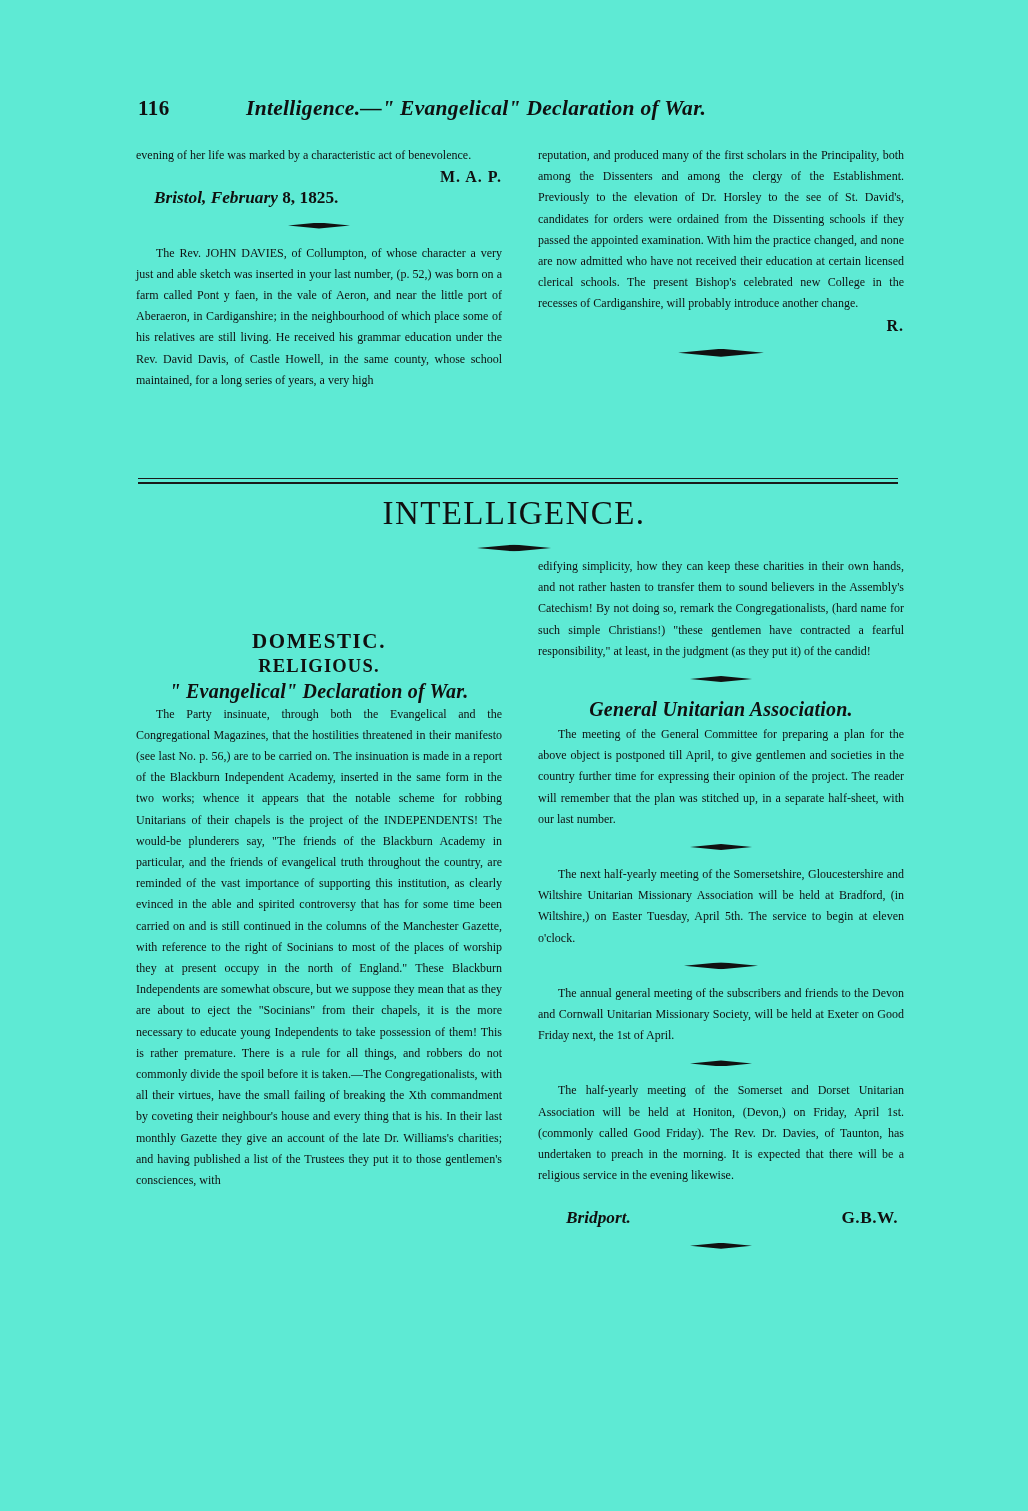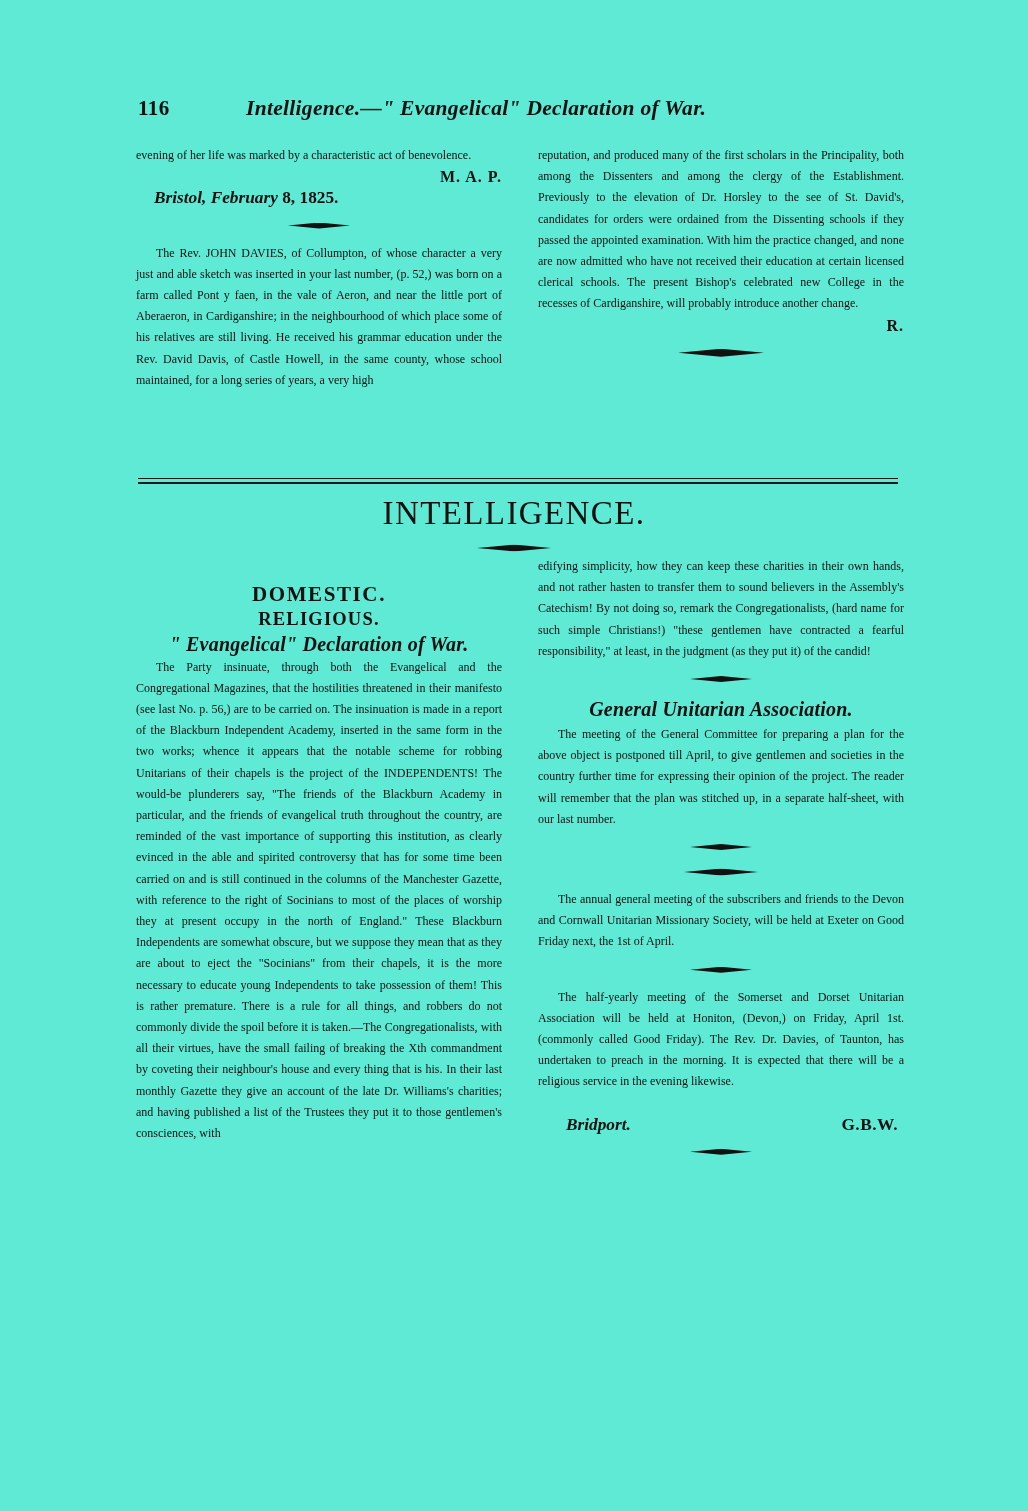--- a/index.html
+++ b/index.html
@@ -250,20 +250,21 @@
     <div class="col">
       <p class="noind">edifying simplicity, how they can keep these charities in their own hands, and not rather hasten to transfer them to sound believers in the Assembly's Catechism! By not doing so, remark the Congregationalists, (hard name for such simple Christians!) "these gentlemen have contracted a fearful responsibility," at least, in the judgment (as they put it) of the candid!</p>
 
       <span class="orn small"></span>
 
       <div class="h-assoc">General Unitarian Association.</div>
       <p class="ind">The meeting of the General Committee for preparing a plan for the above object is postponed till April, to give gentlemen and societies in the country further time for expressing their opinion of the project. The reader will remember that the plan was stitched up, in a separate half-sheet, with our last number.</p>
 
       <span class="orn small"></span>
 
+      <p class="ind">The next half-yearly meeting of the Somersetshire, Gloucestershire and Wiltshire Unitarian Missionary Association will be held at Bradford, (in Wiltshire,) on Easter Tuesday, April 5th. The service to begin at eleven o'clock.</p>
 
       <span class="orn"></span>
 
       <p class="ind">The annual general meeting of the subscribers and friends to the Devon and Cornwall Unitarian Missionary Society, will be held at Exeter on Good Friday next, the 1st of April.</p>
 
       <span class="orn small"></span>
 
       <p class="ind">The half-yearly meeting of the Somerset and Dorset Unitarian Association will be held at Honiton, (Devon,) on Friday, April 1st. (commonly called Good Friday). The Rev. Dr. Davies, of Taunton, has undertaken to preach in the morning. It is expected that there will be a religious service in the evening likewise.</p>
       <div class="byline">
         <span class="place">Bridport.</span>

